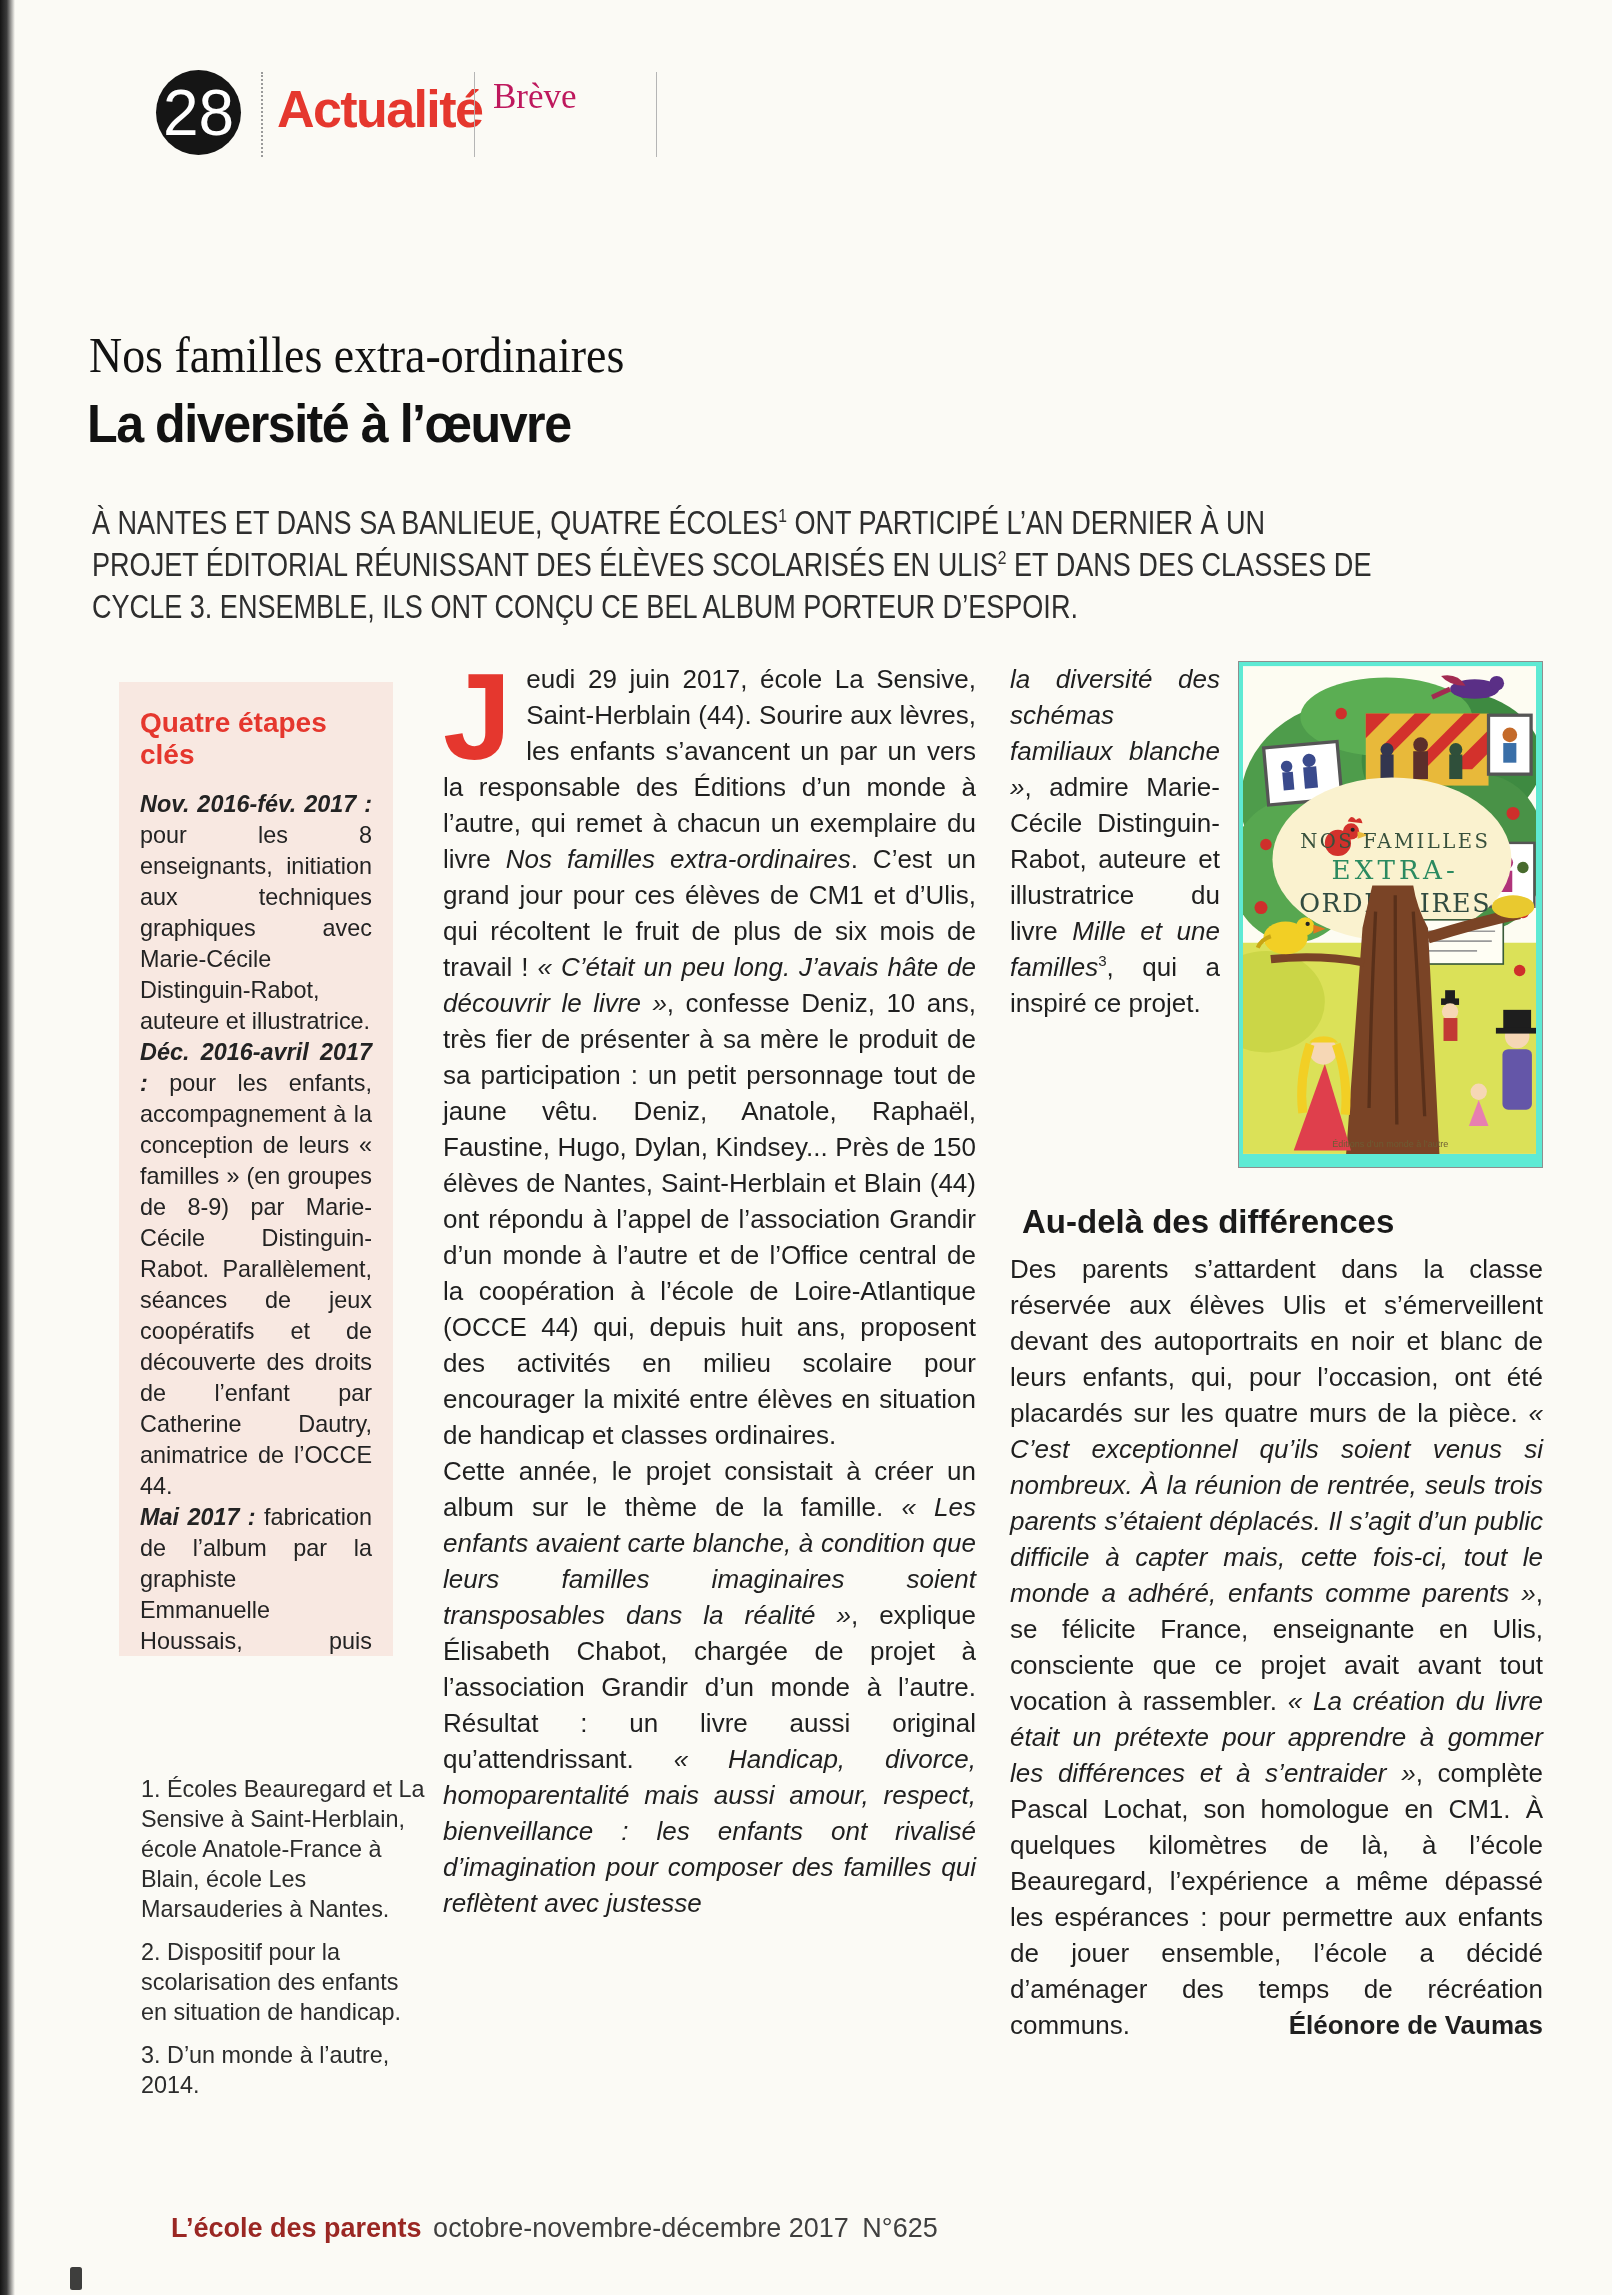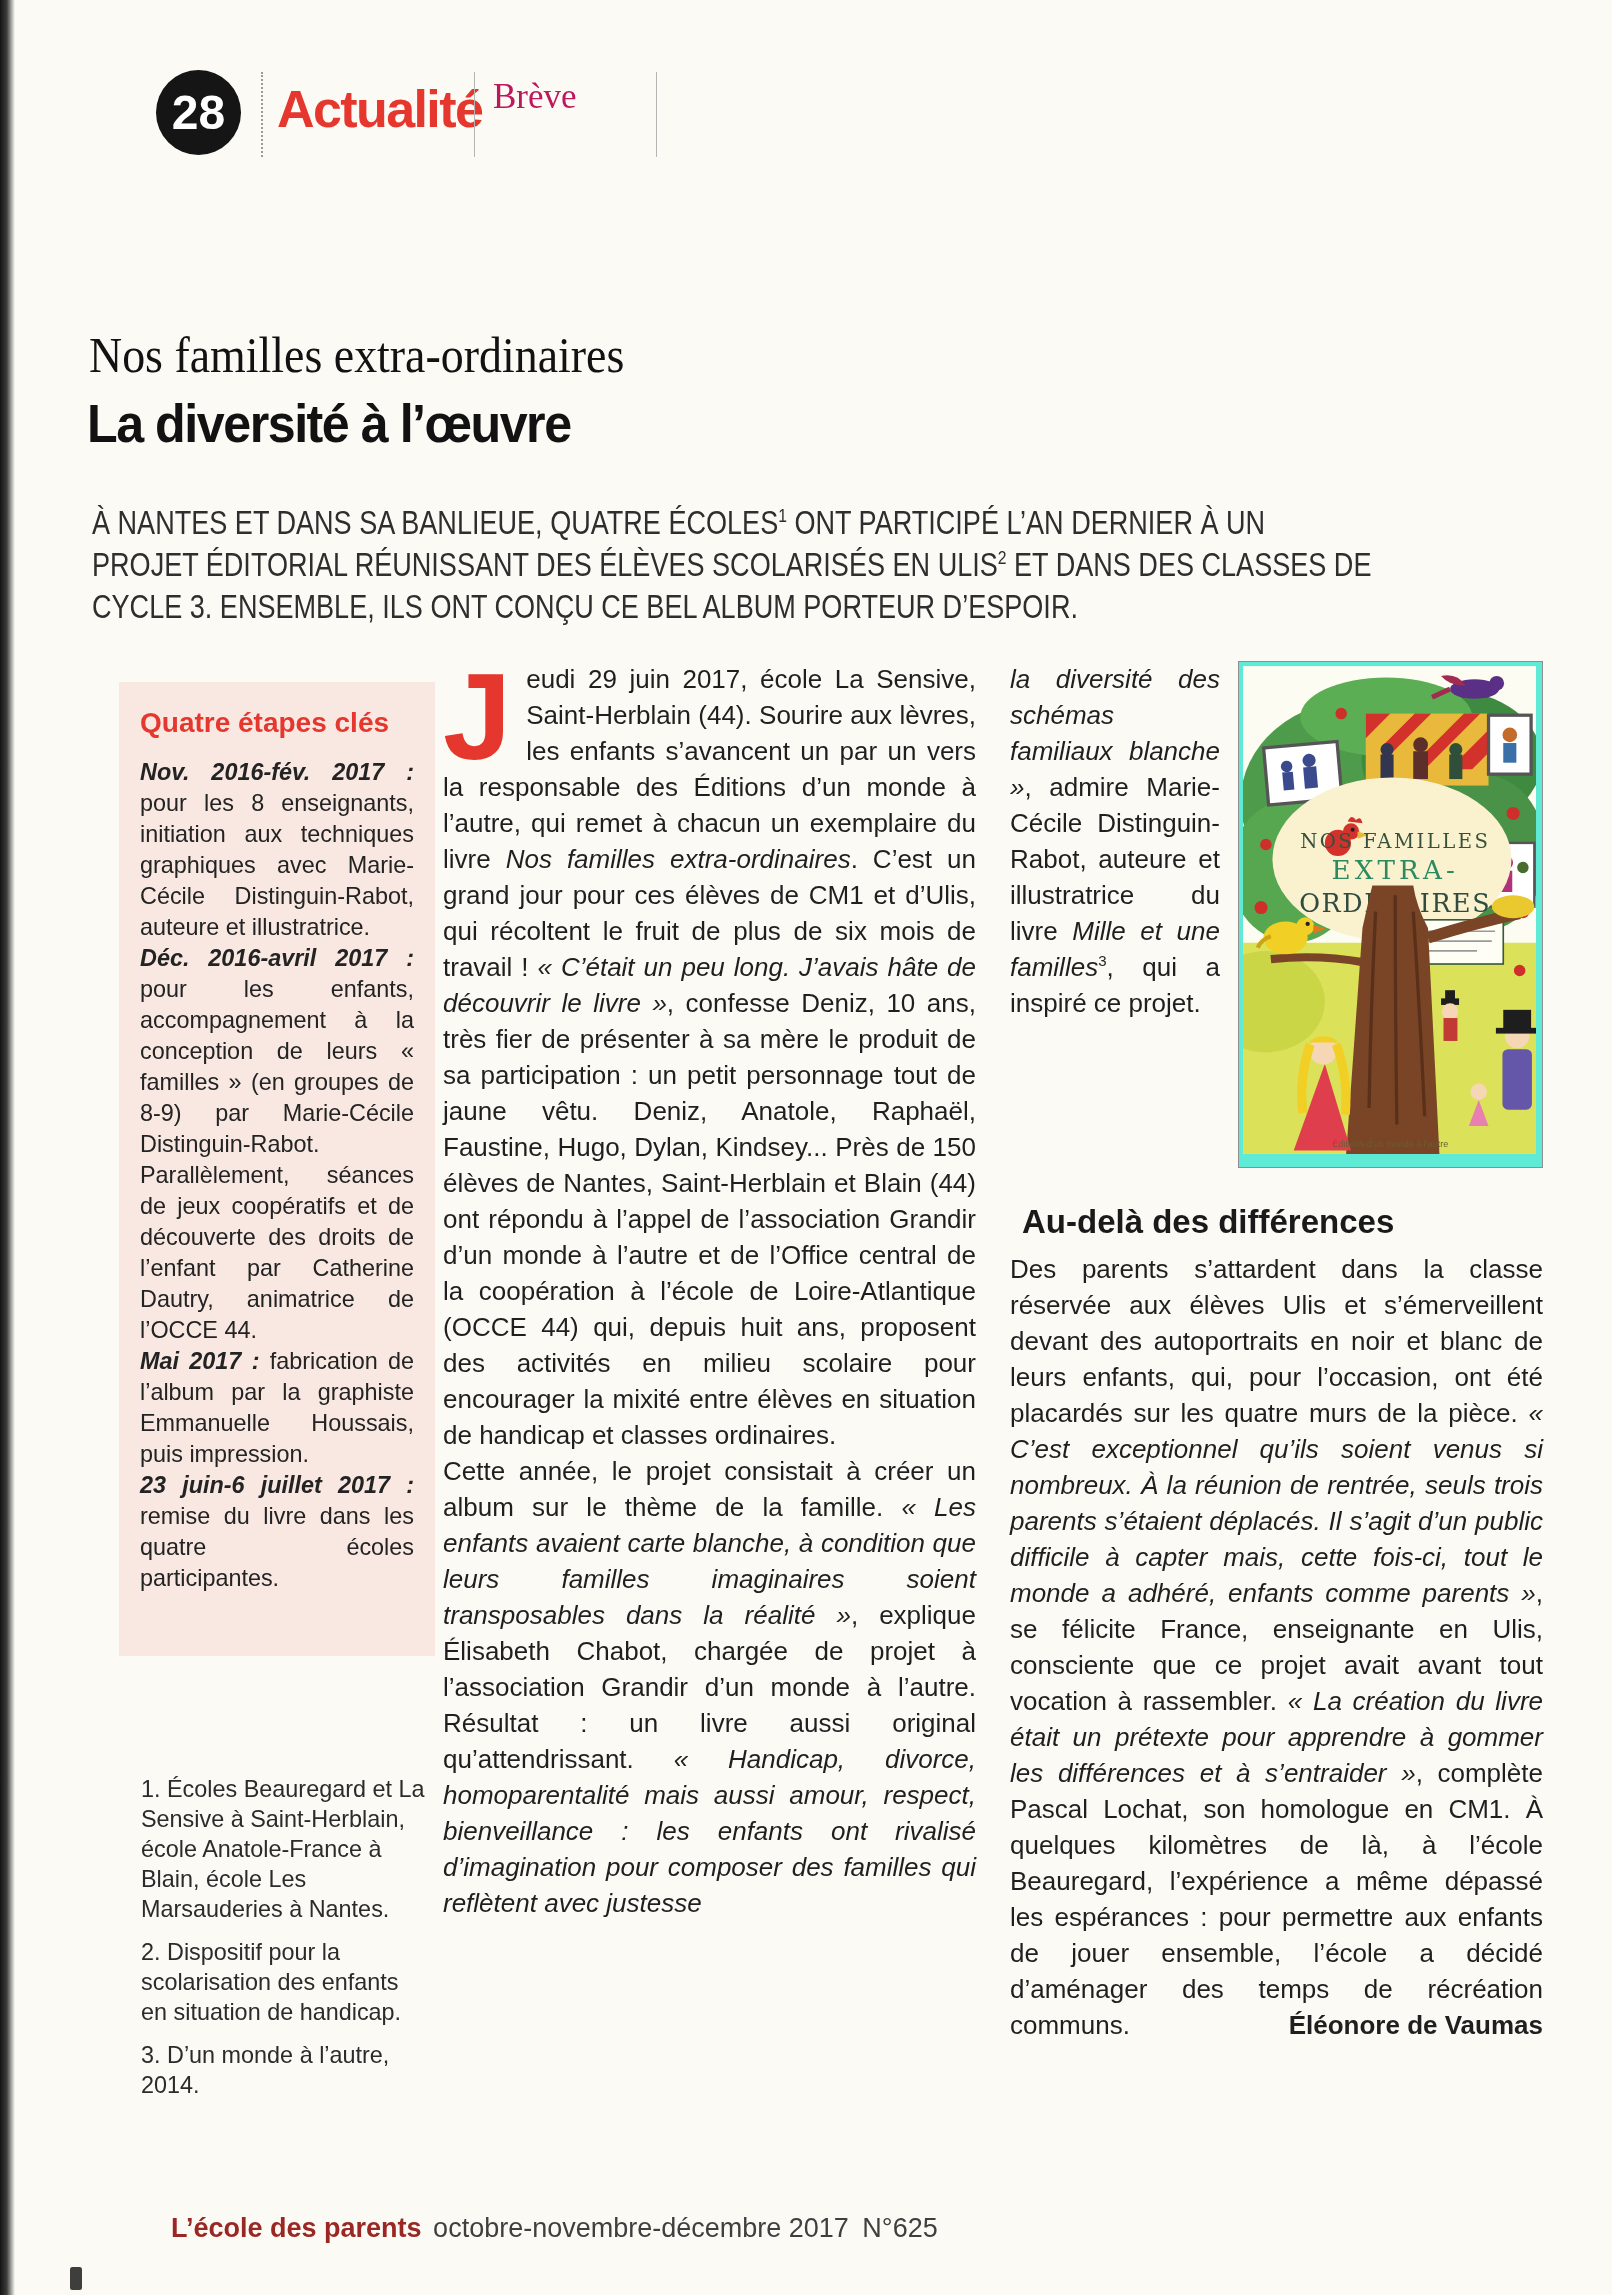--- a/index.html
+++ b/index.html
@@ -9,38 +9,38 @@
     font-family:"Liberation Sans", sans-serif;
     overflow:hidden;
   }
   
   .scan-edge{position:absolute;left:0;top:0;width:14.8px;height:100%;
     background:linear-gradient(90deg,#141414 0%,#3c3c3c 45%,rgba(120,120,120,0) 100%);}
   .scan-mark{position:absolute;left:70px;top:2267px;width:12.3px;height:23px;background:#1c1c1c;border-radius:2.5px;opacity:.85;}
   
   .page-badge{position:absolute;left:156px;top:70px;width:85px;height:85px;border-radius:50%;
     background:#151515;color:#fff;display:flex;align-items:center;justify-content:center;
-    font-size:48px;font-weight:700;}
+    font-size:64px;font-weight:400;}
   .vsep{position:absolute;top:72px;height:85px;width:0;}
   .vsep.dotted{border-left:2.5px dotted #9a9a9a;}
   .vsep.solid{border-left:1.6px solid #b5b5b5;}
   .section-label{position:absolute;left:277px;top:79px;font-size:52px;font-weight:700;
     color:#e5372e;letter-spacing:-1.6px;}
   .rubric-label{position:absolute;left:493px;top:77px;font-size:35px;font-weight:400;
     font-family:Liberation Serif, serif;color:#be185d;}
   
   .kicker-title{position:absolute;left:89px;top:326px;font-family:"Liberation Serif", serif;
     font-size:51px;color:#121212;transform:scaleX(.9);transform-origin:left top;white-space:nowrap;}
   .article-title{position:absolute;left:87px;top:392px;font-size:54px;font-weight:700;
     letter-spacing:-1.6px;color:#121212;transform:scaleX(.93);transform-origin:left top;white-space:nowrap;}
   .standfirst{position:absolute;left:92px;top:502px;width:1561px;
     font-size:33px;line-height:42px;color:#2e2e2e;letter-spacing:0;
     transform:scaleX(.82);transform-origin:left top;}
   
-  .sidebar-box{position:absolute;left:119px;top:682px;width:316px;height:974px;
+  .sidebar-box{position:absolute;left:119px;top:682px;width:274px;height:974px;
     background:#f8e8e1;box-sizing:border-box;padding:24.6px 21px;overflow:hidden;}
   .sidebar-heading{font-size:28px;font-weight:700;color:#e5372e;margin:0 0 18px 0;}
   .sidebar-box p{margin:0;font-size:23.4px;line-height:31px;text-align:justify;color:#232323;}
   
   .col{position:absolute;top:661px;width:533px;font-size:26px;line-height:36px;
     text-align:justify;color:#1f1f1f;}
   .col-1{left:443px;}
   .col-2{left:1010px;}
   .col p{margin:0;}
   .dropcap{float:left;color:#e5372e;font-weight:700;font-size:123px;line-height:95px;

